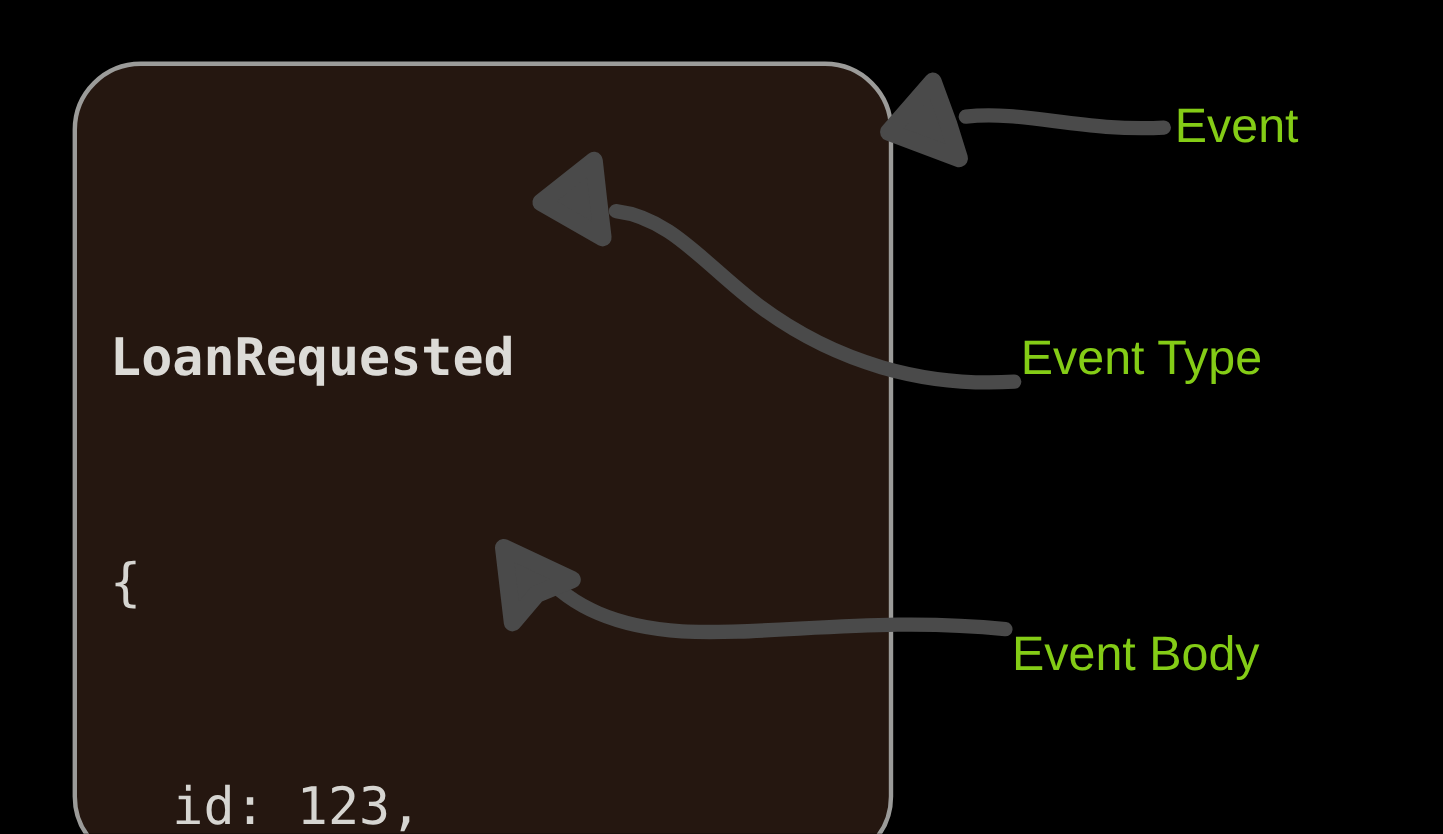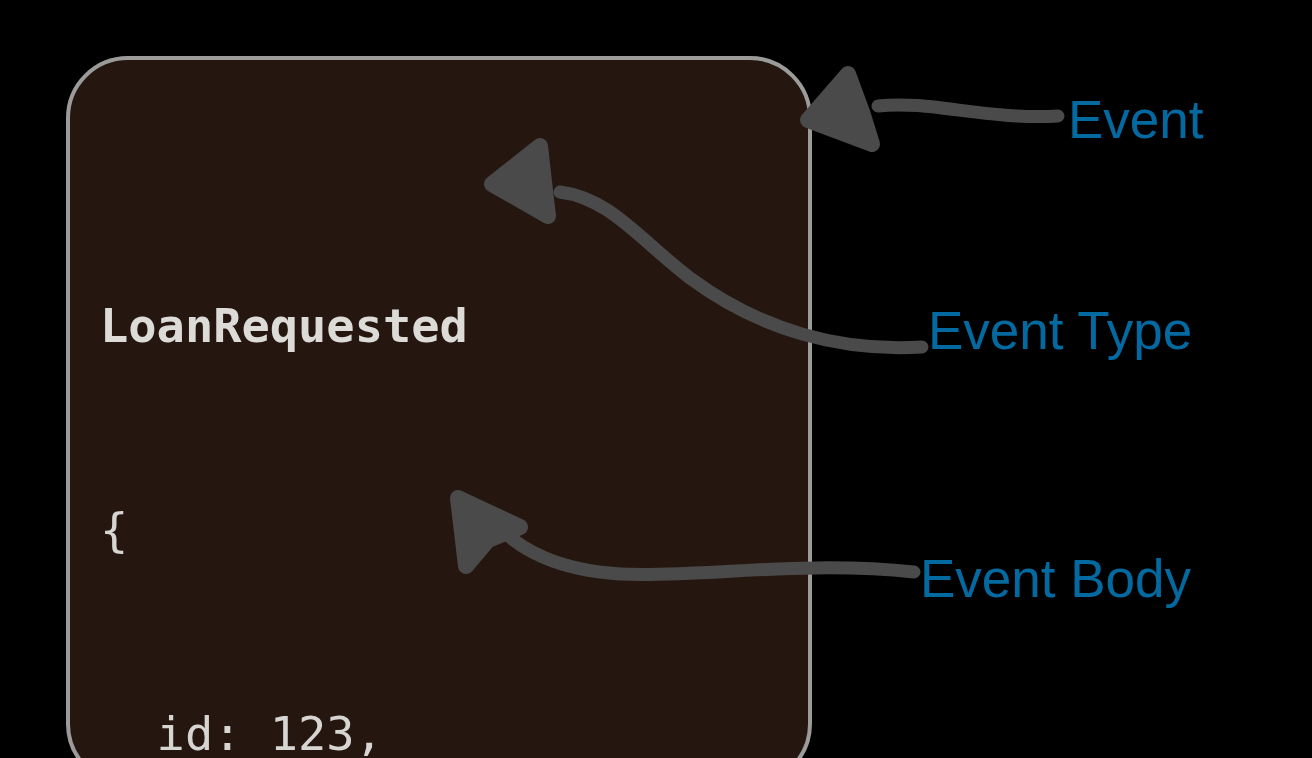--- a/index.html
+++ b/index.html
@@ -59,29 +59,29 @@
     top: 0;
     width: 1312px;
     height: 758px;
     z-index: 2;
     pointer-events: none;
   }
   
   .anno-label {
     position: absolute;
     font-family: "Liberation Sans", sans-serif;
-    font-size: 53px;
-    color: #0369a1;
+    font-size: 44px;
+    color: #84cc16;
     white-space: nowrap;
     line-height: 1;
     z-index: 3;
   }
   #label-event      { left: 1068px; top: 93px; }
   #label-event-type { left: 928px;  top: 304px; }
-  #label-event-body { left: 920px;  top: 552px; }
+  #label-event-body { left: 920px;  top: 573px; }
 </style>
 </head>
 <body>
 
 <div id="diagram-root">
 
   <div class="event-card">
     <div class="card-code">
       <span class="code-line title">LoanRequested</span>
       <span class="code-line">{</span>

